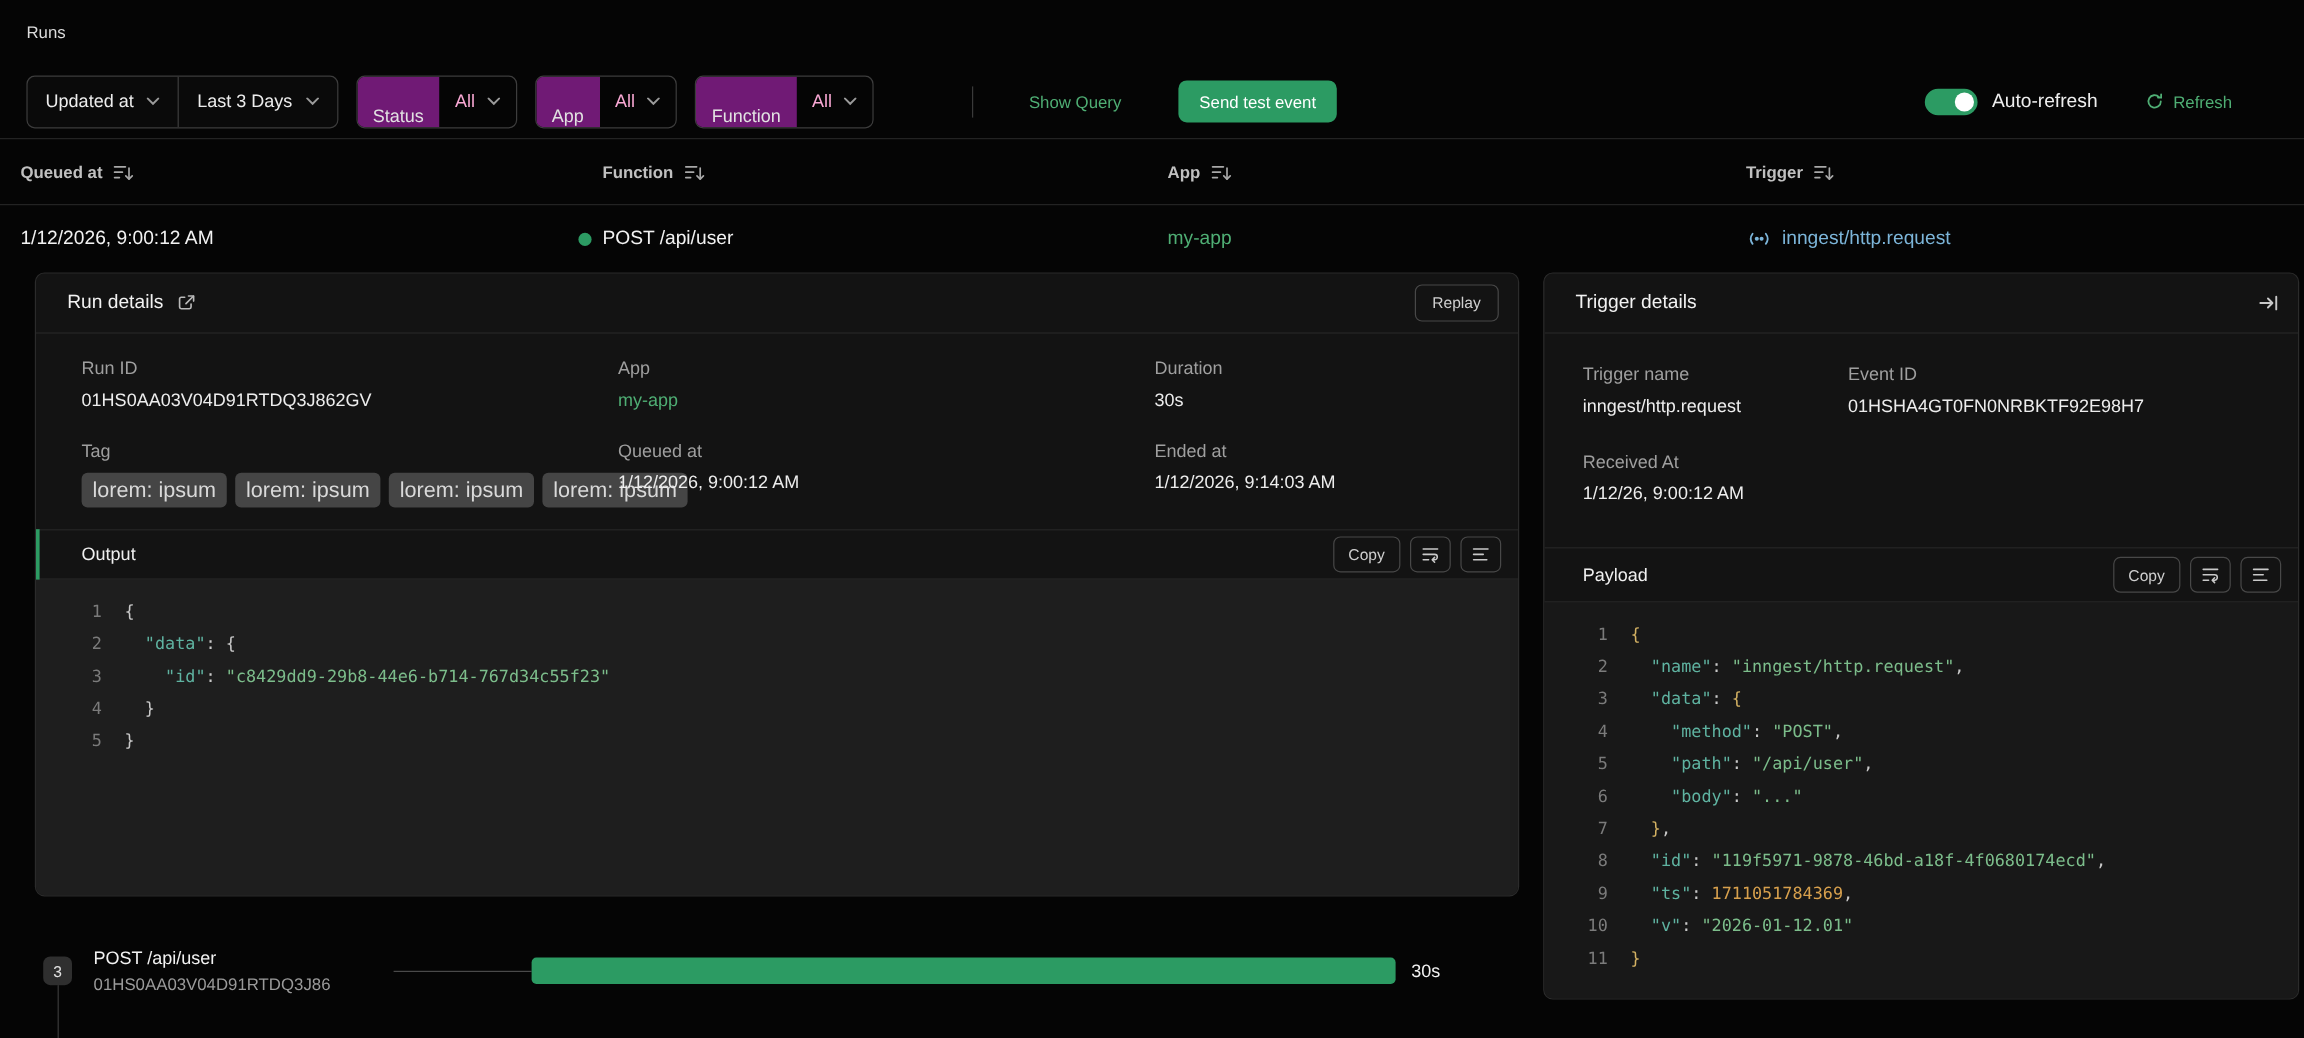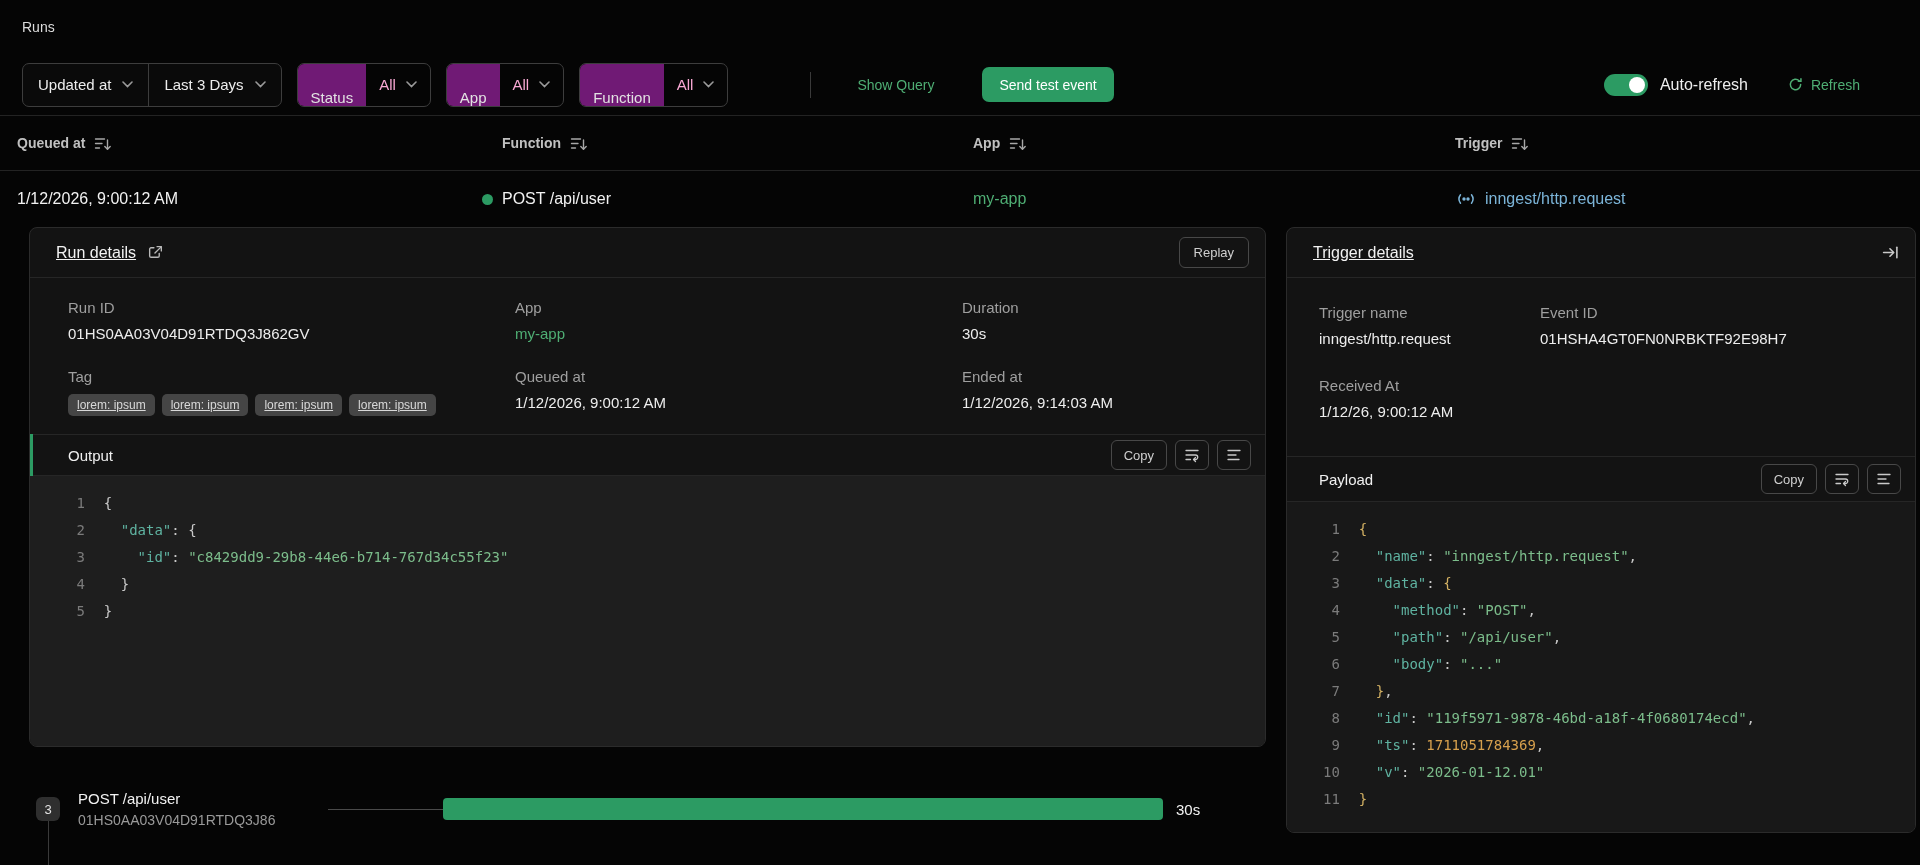--- a/index.html
+++ b/index.html
@@ -43,31 +43,31 @@
   .trigger-cell { display:flex; align-items:center; gap:8px; color:#7cb5d9; cursor:pointer; }
 
   
   .content { display:flex; gap:20px; padding:0 4px 0 29px; align-items:flex-start; }
   .left-col { width:1237px; flex:none; }
   .right-col { flex:1; min-width:0; }
   .card { background:#131313; border:1px solid #2b2b2b; border-radius:8px; display:flex; flex-direction:column; overflow:hidden; }
   .run-card { height:520px; }
   .trigger-card { height:606px; }
   .card-header { height:50px; flex:none; display:flex; align-items:center; padding:0 16px 0 26px; border-bottom:1px solid #262626; gap:11px; }
-  .card-title { font-size:16px; color:#f2f2f2;text-decoration:underline; }
+  .card-title { font-size:16px; color:#f2f2f2; }
   .replay-btn { margin-left:auto; border:1px solid #484848; background:transparent; color:#cfcfcf; font-size:13px; border-radius:6px; height:31px; padding:0 14px; cursor:pointer; font-family:inherit; }
   .panel-icon { margin-left:auto; cursor:pointer; }
 
   .fields { padding:21px 24px 0 38px; display:grid; grid-template-columns:447px 447px 1fr; row-gap:26px; }
   .tfields { padding:26px 20px 0 32px; display:grid; grid-template-columns:221px 1fr; row-gap:30px; }
   .flabel { font-size:15px; color:#9f9f9f; margin-bottom:9px; }
   .fvalue { font-size:15px; color:#ededed; }
   .fvalue.green { color:#4fae74; cursor:pointer; }
   .tags { display:flex; gap:7px; }
-  .tag { background:#454545; color:#d9d9d9; font-size:12px; padding:4px 9px; border-radius:5px; white-space:nowrap;text-decoration:underline; }
+  .tag { background:#454545; color:#d9d9d9; font-size:18px; padding:4px 9px; border-radius:5px; white-space:nowrap; }
 
   .section-header { border-top:1px solid #262626; border-bottom:1px solid #262626; height:42px; flex:none; display:flex; align-items:center; padding:0 14px 0 38px; position:relative; }
   .output-header { margin-top:18px; }
   .output-header::before { content:""; position:absolute; left:0; top:-1px; bottom:-1px; width:3px; background:#2c9b63; }
   .payload-header { margin-top:36px; height:46px; padding-left:32px; }
   .section-title { font-size:15px; color:#f0f0f0; }
   .header-actions { margin-left:auto; display:flex; gap:8px; align-items:center; }
   .mini-btn { border:1px solid #484848; background:transparent; color:#cfcfcf; font-size:13px; border-radius:6px; height:30px; padding:0 12px; cursor:pointer; font-family:inherit; }
   .icon-btn { border:1px solid #484848; background:transparent; border-radius:6px; height:30px; width:34px; display:flex; align-items:center; justify-content:center; cursor:pointer; }
 

